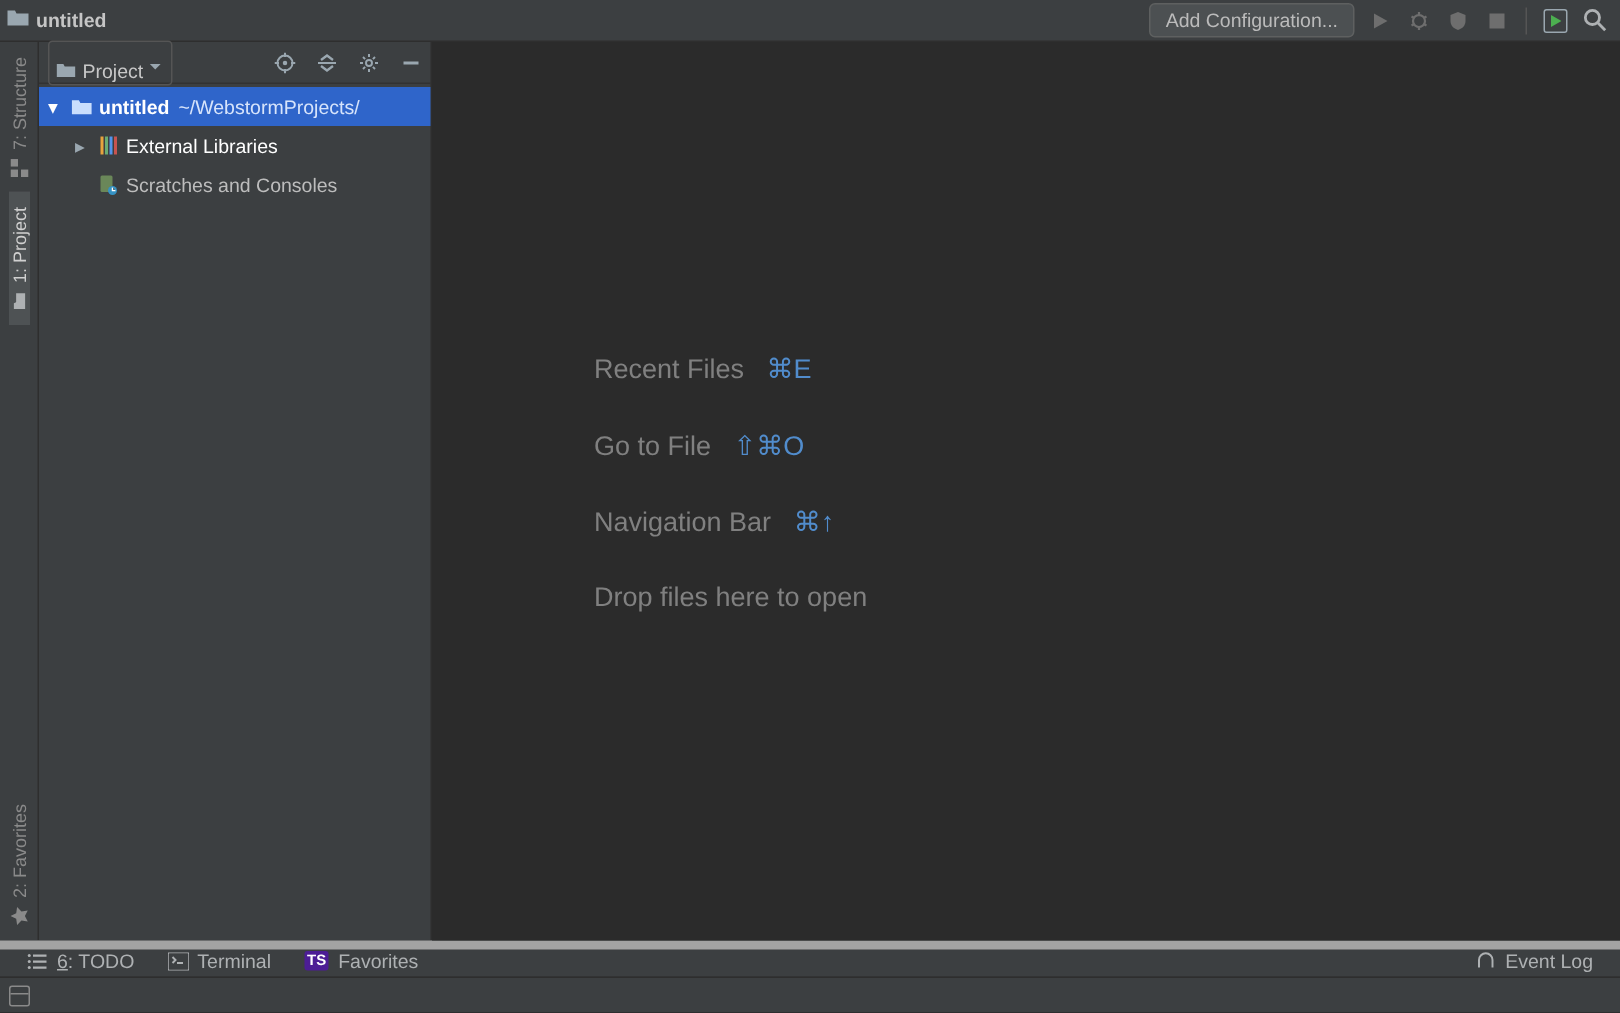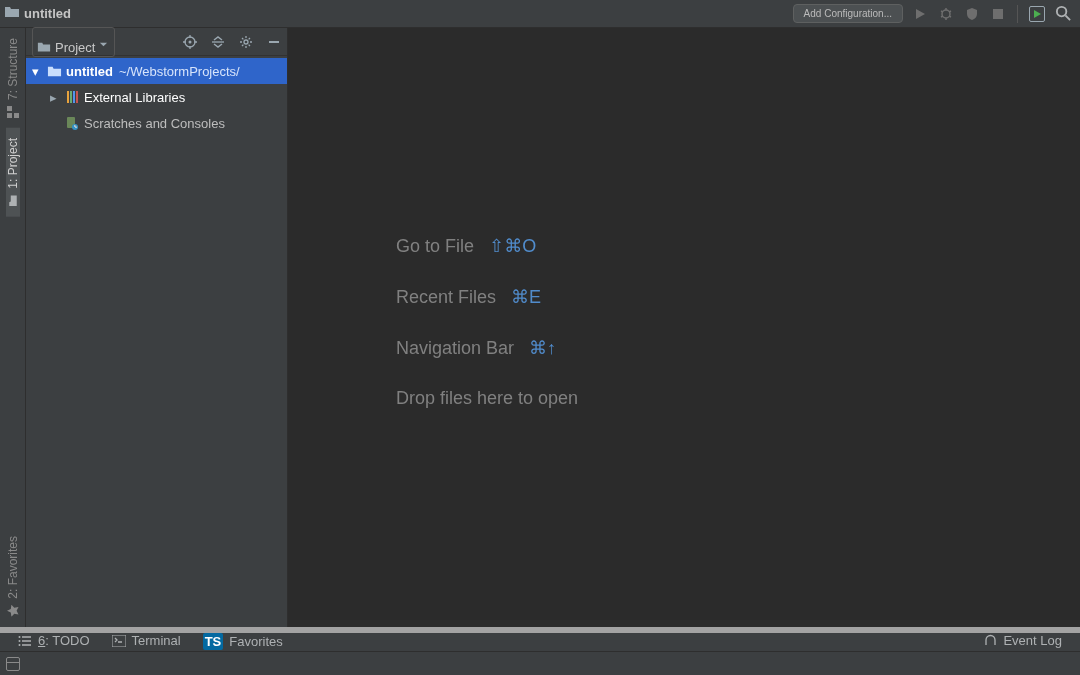--- a/index.html
+++ b/index.html
@@ -23,21 +23,21 @@
   }
   .topbar-left { display: flex; align-items: center; gap: 4px; }
   .topbar-spacer { flex: 1; }
   .topbar-right { display: flex; align-items: center; gap: 8px; }
   .add-config-btn {
     background: #4c5052;
     border: 1px solid #5e6060;
     border-radius: 4px;
     color: #bbb;
     padding: 3px 10px;
-    font-size: 10px;
+    font-size: 13px;
     cursor: pointer;
   }
   .icon-btn { width: 18px; height: 18px; display:flex; align-items:center; justify-content:center; color:#6b6b6b; cursor:pointer;}
   .icon-btn.enabled { color:#9aa7b0; }
   .square-run { width:16px; height:16px; border:1px solid #9aa7b0; border-radius:2px; display:flex;align-items:center;justify-content:center;}
   .search-icon svg { width:17px; height:17px; }
 
   
   .main-row { flex:1; display:flex; min-height:0; }
 
@@ -146,21 +146,21 @@
     height:24px;
     background:#3c3f41;
     border-top:1px solid #2e2e2e;
     display:flex;
     align-items:center;
     padding:0 6px;
     color:#8a8a8a;
   }
   .statusbar .tw-icon { width:14px; height:14px; border:1px solid #8a8a8a; border-radius:2px; position:relative;}
   .statusbar .tw-icon::before { content:""; position:absolute; left:0; right:0; top:4px; height:1px; background:#8a8a8a;}
-  .ts-badge { background:#0369a1; color:#fff; font-weight:700; font-size:13px; padding:1px 2px; border-radius:2px;}
+  .ts-badge { background:#4c1d95; color:#fff; font-weight:700; font-size:10px; padding:1px 2px; border-radius:2px;}
   .nav-folder { color:#9aa7b0; }
   .underline-key { text-decoration: underline; }
 </style>
 </head>
 <body>
 
 <div class="topbar">
   <div class="topbar-left">
     <span class="nav-folder">
       <svg width="16" height="16" viewBox="0 0 16 16">
@@ -313,26 +313,26 @@
             </svg>
         </span>
         <span style="color:#bdbdbd;">Scratches and Consoles</span>
       </div>
     </div>
   </div>
 
   <div class="editor">
     <div class="tips">
       <div class="tip-row">
+        <span>Recent Files</span>
+        <span class="shortcut">⌘E</span>
+      </div>
+      <div class="tip-row">
         <span>Go to File</span>
         <span class="shortcut">⇧⌘O</span>
-      </div>
-      <div class="tip-row">
-        <span>Recent Files</span>
-        <span class="shortcut">⌘E</span>
       </div>
       <div class="tip-row">
         <span>Navigation Bar</span>
         <span class="shortcut">⌘↑</span>
       </div>
       <div class="tip-row">
         <span>Drop files here to open</span>
       </div>
     </div>
   </div>

